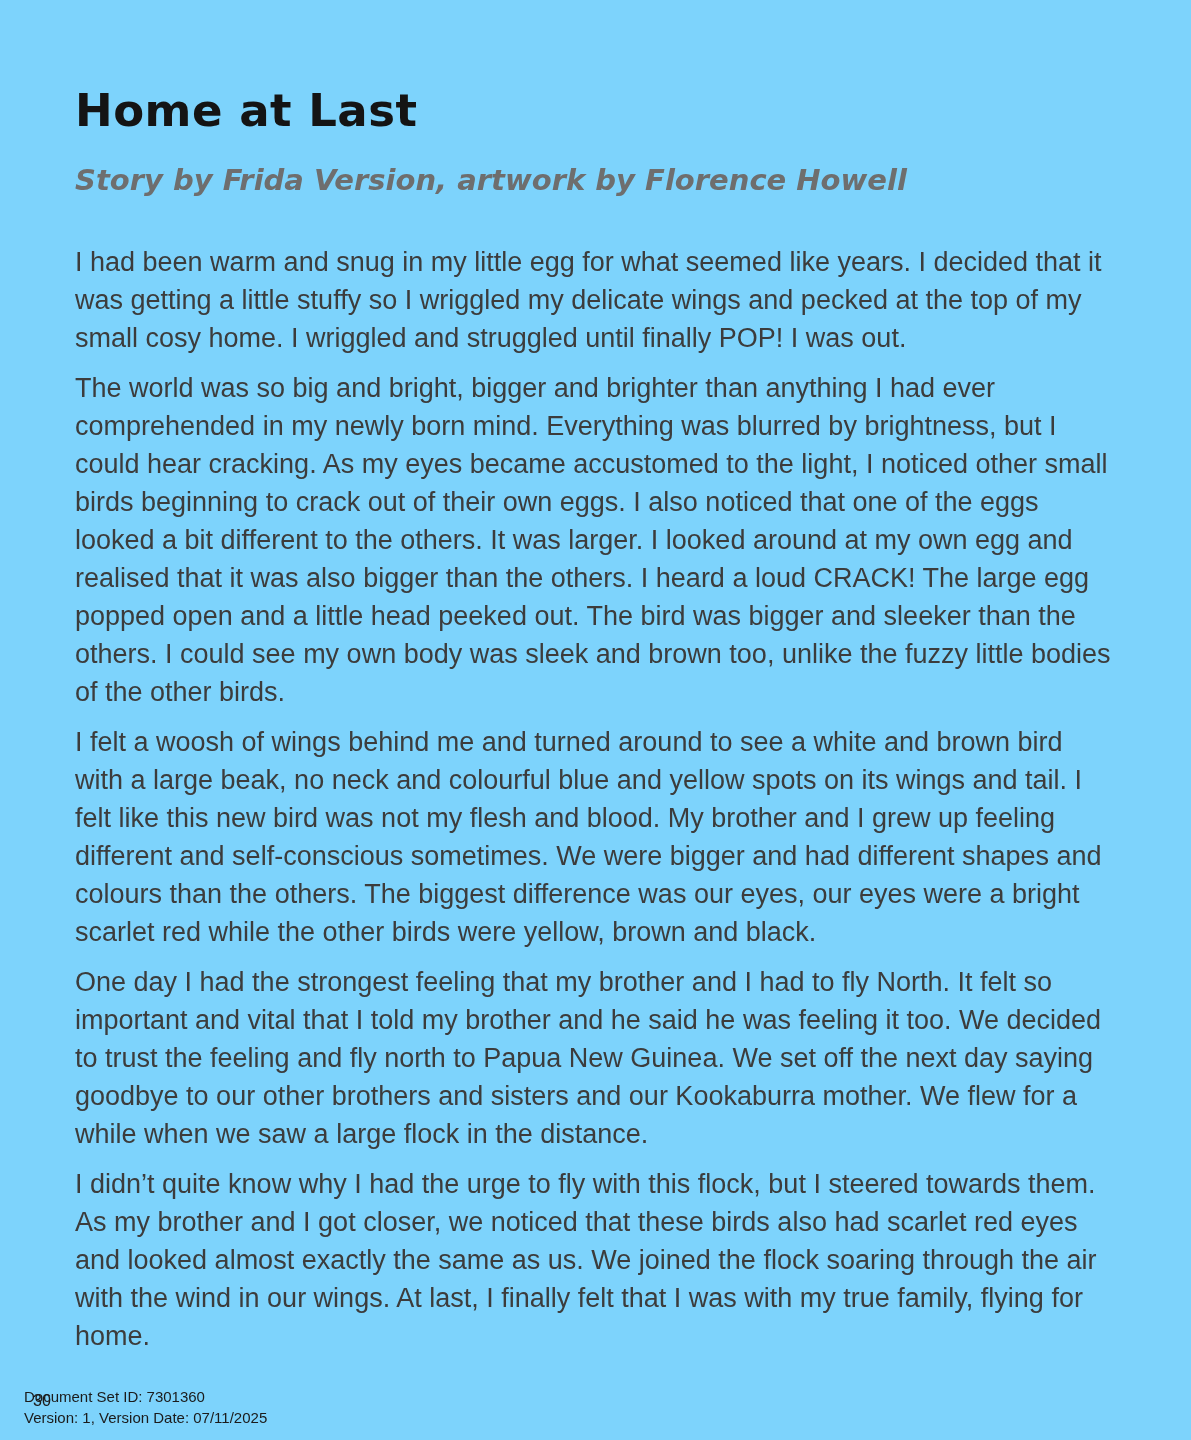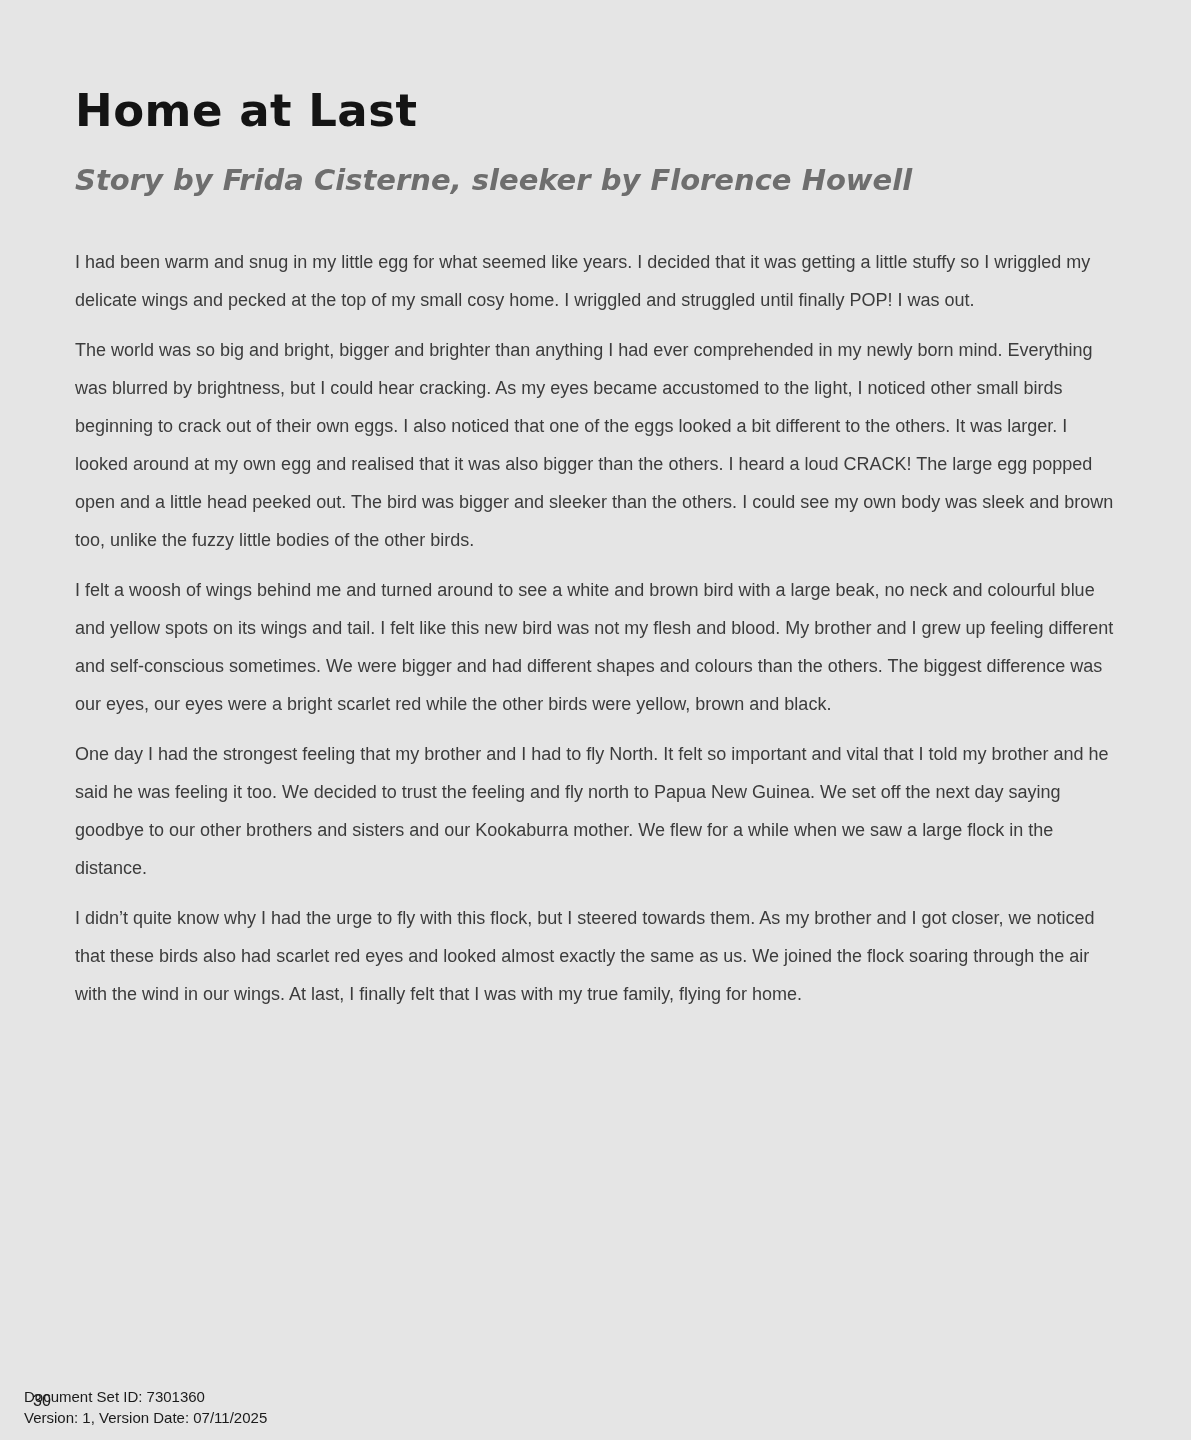--- a/index.html
+++ b/index.html
@@ -4,21 +4,21 @@
 <style>
   html, body {
     margin: 0;
     padding: 0;
     background: #ffffff;
   }
   .page {
     position: relative;
     width: 1191px;
     height: 1440px;
-    background: #e5e5e5;
+    background: #7dd3fc;
     overflow: hidden;
     font-family: "Liberation Sans", sans-serif;
     box-sizing: border-box;
   }
   .content {
     position: absolute;
     top: 84px;
     left: 75px;
     width: 1042px;
   }
@@ -36,21 +36,21 @@
     font-style: italic;
     font-weight: 700;
     font-size: 29px;
     color: #6e6e6e;
   }
   .story {
     margin-top: 46px;
   }
   .story p {
     margin: 0 0 12px 0;
-    font-size: 18px;
+    font-size: 27px;
     line-height: 38px;
     color: #3c3c3c;
   }
   .footer {
     position: absolute;
     left: 24px;
     bottom: 12px;
     font-size: 15px;
     line-height: 21px;
     color: #1b1b1b;
@@ -64,21 +64,21 @@
   }
 </style>
 </head>
 <body>
 
 <div class="page">
 
   <div class="content">
     <h1 class="title">Home at Last</h1>
 
-    <h2 class="byline">Story by Frida Cisterne, sleeker by Florence Howell</h2>
+    <h2 class="byline">Story by Frida Version, artwork by Florence Howell</h2>
 
     <div class="story">
       <p>I had been warm and snug in my little egg for what seemed like years. I decided that it was getting a little stuffy so I wriggled my delicate wings and pecked at the top of my small cosy home. I wriggled and struggled until finally POP! I was out.</p>
       <p>The world was so big and bright, bigger and brighter than anything I had ever comprehended in my newly born mind. Everything was blurred by brightness, but I could hear cracking. As my eyes became accustomed to the light, I noticed other small birds beginning to crack out of their own eggs. I also noticed that one of the eggs looked a bit different to the others. It was larger. I looked around at my own egg and realised that it was also bigger than the others. I heard a loud CRACK! The large egg popped open and a little head peeked out. The bird was bigger and sleeker than the others. I could see my own body was sleek and brown too, unlike the fuzzy little bodies of the other birds.</p>
       <p>I felt a woosh of wings behind me and turned around to see a white and brown bird with a large beak, no neck and colourful blue and yellow spots on its wings and tail. I felt like this new bird was not my flesh and blood. My brother and I grew up feeling different and self-conscious sometimes. We were bigger and had different shapes and colours than the others. The biggest difference was our eyes, our eyes were a bright scarlet red while the other birds were yellow, brown and black.</p>
       <p>One day I had the strongest feeling that my brother and I had to fly North. It felt so important and vital that I told my brother and he said he was feeling it too. We decided to trust the feeling and fly north to Papua New Guinea. We set off the next day saying goodbye to our other brothers and sisters and our Kookaburra mother. We flew for a while when we saw a large flock in the distance.</p>
       <p>I didn’t quite know why I had the urge to fly with this flock, but I steered towards them. As my brother and I got closer, we noticed that these birds also had scarlet red eyes and looked almost exactly the same as us. We joined the flock soaring through the air with the wind in our wings. At last, I finally felt that I was with my true family, flying for home.</p>
     </div>
   </div>
 

